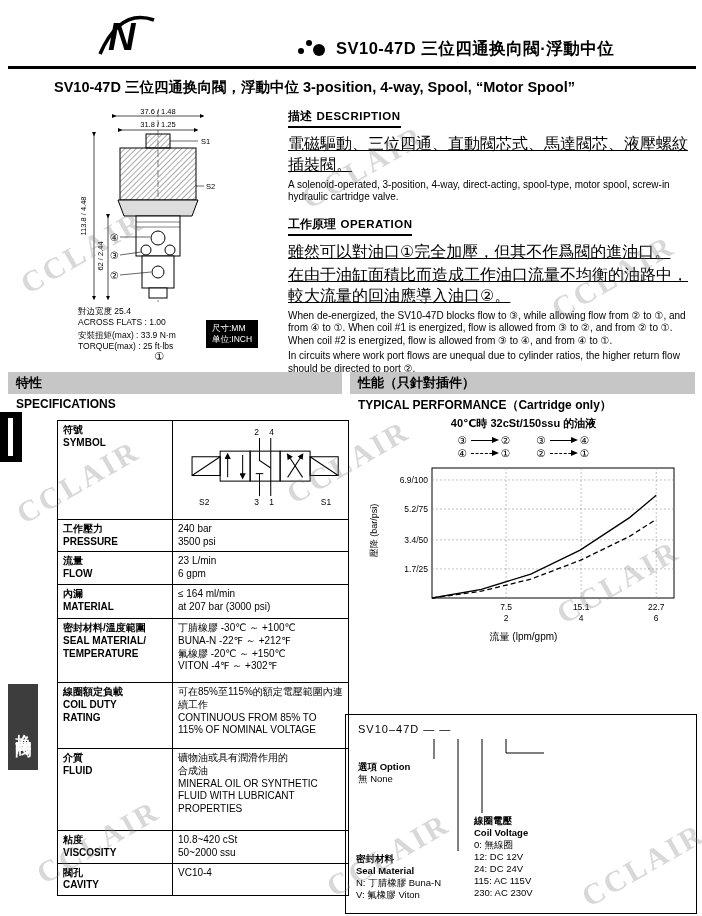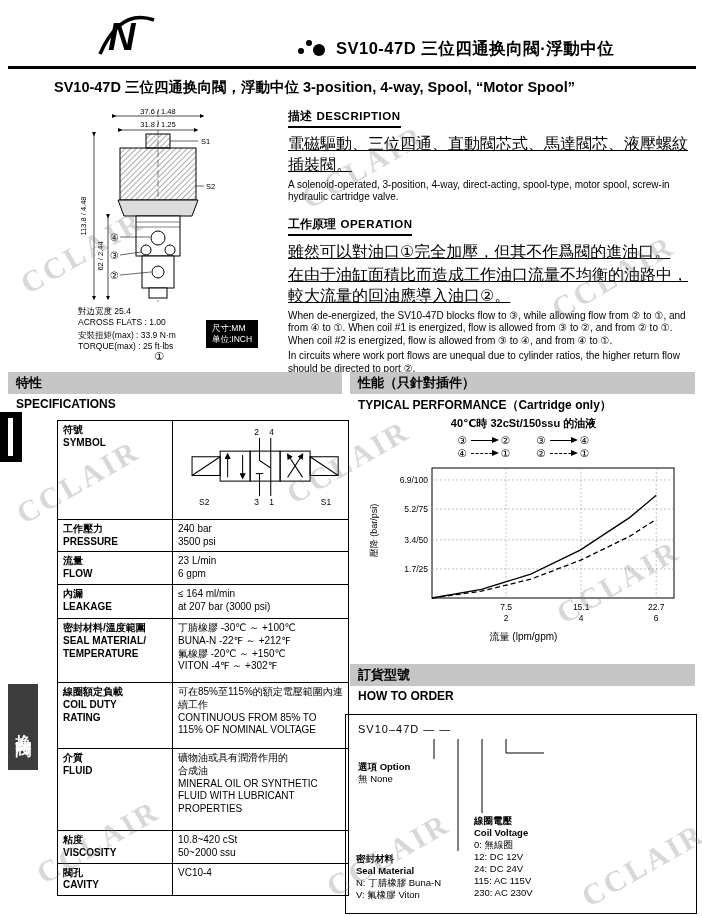--- a/index.html
+++ b/index.html
@@ -247,21 +247,21 @@
 3500 psi</td>
     </tr>
     <tr style="height:30px">
       <td class="lbl pre">流量
 FLOW</td>
       <td class="pre">23 L/min
 6 gpm</td>
     </tr>
     <tr style="height:34px">
       <td class="lbl pre">內漏
-LEAKAGE</td>
+MATERIAL</td>
       <td class="pre">≤ 164 ml/min
 at 207 bar (3000 psi)</td>
     </tr>
     <tr style="height:64px">
       <td class="lbl pre">密封材料/溫度範圍
 SEAL MATERIAL/
 TEMPERATURE</td>
       <td class="pre">丁腈橡膠 -30℃ ～ +100℃
 BUNA-N  -22℉ ～ +212℉
 氟橡膠 -20℃ ～ +150℃
@@ -342,24 +342,20 @@
           <line x1="282.22040816326535" x2="282.22040816326535" y1="8" y2="138" stroke="#999" stroke-width="0.6" stroke-dasharray="2,2"></line>
           <text x="282.22040816326535" y="150" text-anchor="middle" font-size="8.5" fill="#000">22.7</text>
           <text x="282.22040816326535" y="161" text-anchor="middle" font-size="8.5" fill="#000">6</text>
           <polyline points="58,138 107.38775510204081,129.44736842105263 156.77551020408163,114.05263157894737 206.16326530612244,90.10526315789474 255.55102040816328,57.605263157894726 282.22040816326535,35.368421052631575" fill="none" stroke="#000" stroke-width="1.3" stroke-dasharray="none"></polyline>
           <polyline points="58,138 107.38775510204081,131.1578947368421 156.77551020408163,119.18421052631578 206.16326530612244,100.36842105263158 255.55102040816328,76.42105263157895 282.22040816326535,59.315789473684205" fill="none" stroke="#000" stroke-width="1.3" stroke-dasharray="5,3"></polyline>
         </svg>
     </div>
     <div class="xlab">流量 (lpm/gpm)</div>
   </div>
 
-  <div class="sec-head" style="left:350px;top:664px;width:345px">
-    <div class="band">訂貨型號</div>
-    <div class="band-sub">HOW TO ORDER</div>
-  </div>
 
   <div class="order-box">
     <svg class="ord-lines" width="348" height="196">
       <g stroke="#000" stroke-width="1" fill="none">
         <path d="M88,24 V44"></path>
         <path d="M112,24 V136"></path>
         <path d="M136,24 V98"></path>
         <path d="M160,24 V38 H198"></path>
       </g>
     </svg>

